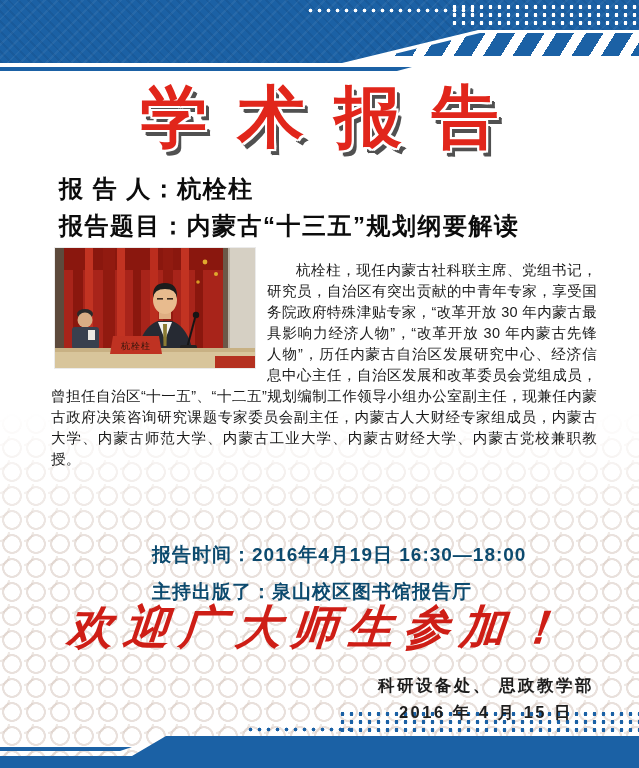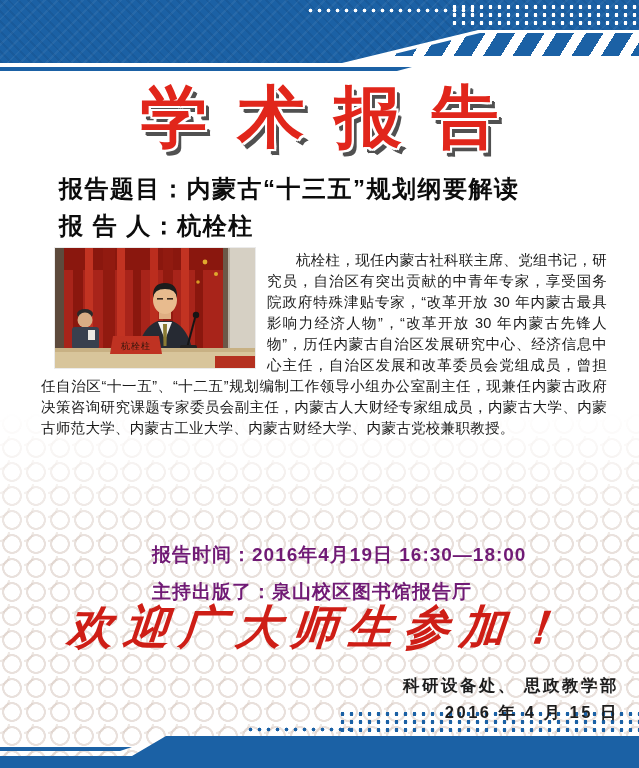--- a/index.html
+++ b/index.html
@@ -77,58 +77,58 @@
       4px 5px 0 #515151,5px 6px 0 #515151;
   }
   .topic-block{
     position:absolute;left:59px;top:170px;z-index:2;
     font-size:24px;font-weight:bold;color:#0c0c0c;line-height:37px;letter-spacing:1.5px;
   }
   .bio-block{
     position:absolute;left:37px;top:246px;width:574px;z-index:2;
     font-size:14.5px;line-height:21px;color:#191919;text-align:justify;letter-spacing:.3px;
   }
-  .bio-block p{margin:4px;text-indent:2em;}
+  .bio-block p{margin:14px;text-indent:2em;}
   .speaker-photo{
     float:left;width:200px;height:120px;margin:2px 12px 3px 18px;display:block;
     box-shadow:0 0 0 1px rgba(0,0,0,.08);
   }
   .time-block{
     position:absolute;left:152px;top:536px;z-index:2;
-    font-size:19px;font-weight:bold;color:#701a75;line-height:37px;letter-spacing:1px;
+    font-size:19px;font-weight:bold;color:#0c4a6e;line-height:37px;letter-spacing:1px;
   }
   .welcome-banner{
     position:absolute;left:0;top:597px;width:639px;text-align:center;z-index:2;
     font-family:"Liberation Serif","DejaVu Serif",serif;
     font-size:46px;font-weight:900;font-style:italic;color:#ce1e16;
     letter-spacing:10px;transform:skewX(-5deg);white-space:nowrap;
   }
   .sign-block{
-    position:absolute;right:20px;top:672px;width:266px;text-align:right;z-index:2;
+    position:absolute;right:20px;top:672px;width:266px;text-align:center;z-index:2;
     font-size:16.5px;font-weight:600;color:#1d1d1d;letter-spacing:2.5px;line-height:27px;
   }
 </style>
 </head>
 <body>
 
 <div class="bubble-pattern"></div>
 
 <div class="top-deco">
   <div class="band-main"></div>
   <div class="band-thinline"></div>
   <div class="stripes-top"></div>
   <div class="dots-row-top"></div>
   <div class="dots-grid-top"></div>
 </div>
 
 <div class="poster-title">学术报告</div>
 
 <div class="topic-block">
+  <div><span>报 告 人：</span><span>杭栓柱</span></div>
   <div><span>报告题目：</span><span>内蒙古“十三五”规划纲要解读</span></div>
-  <div><span>报 告 人：</span><span>杭栓柱</span></div>
 </div>
 
 <div class="bio-block">
   <svg class="speaker-photo" viewBox="0 0 200 120" preserveAspectRatio="none">
     <rect x="0" y="0" width="200" height="120" fill="#a8241a"></rect>
     <rect x="0" y="0" width="200" height="22" fill="#8a170e"></rect>
     <rect x="18" y="0" width="10" height="104" fill="#8a170e"></rect>
     <rect x="48" y="0" width="12" height="104" fill="#911a10"></rect>
     <rect x="78" y="0" width="8" height="104" fill="#8a170e"></rect>
     <rect x="108" y="0" width="10" height="104" fill="#911a10"></rect>

